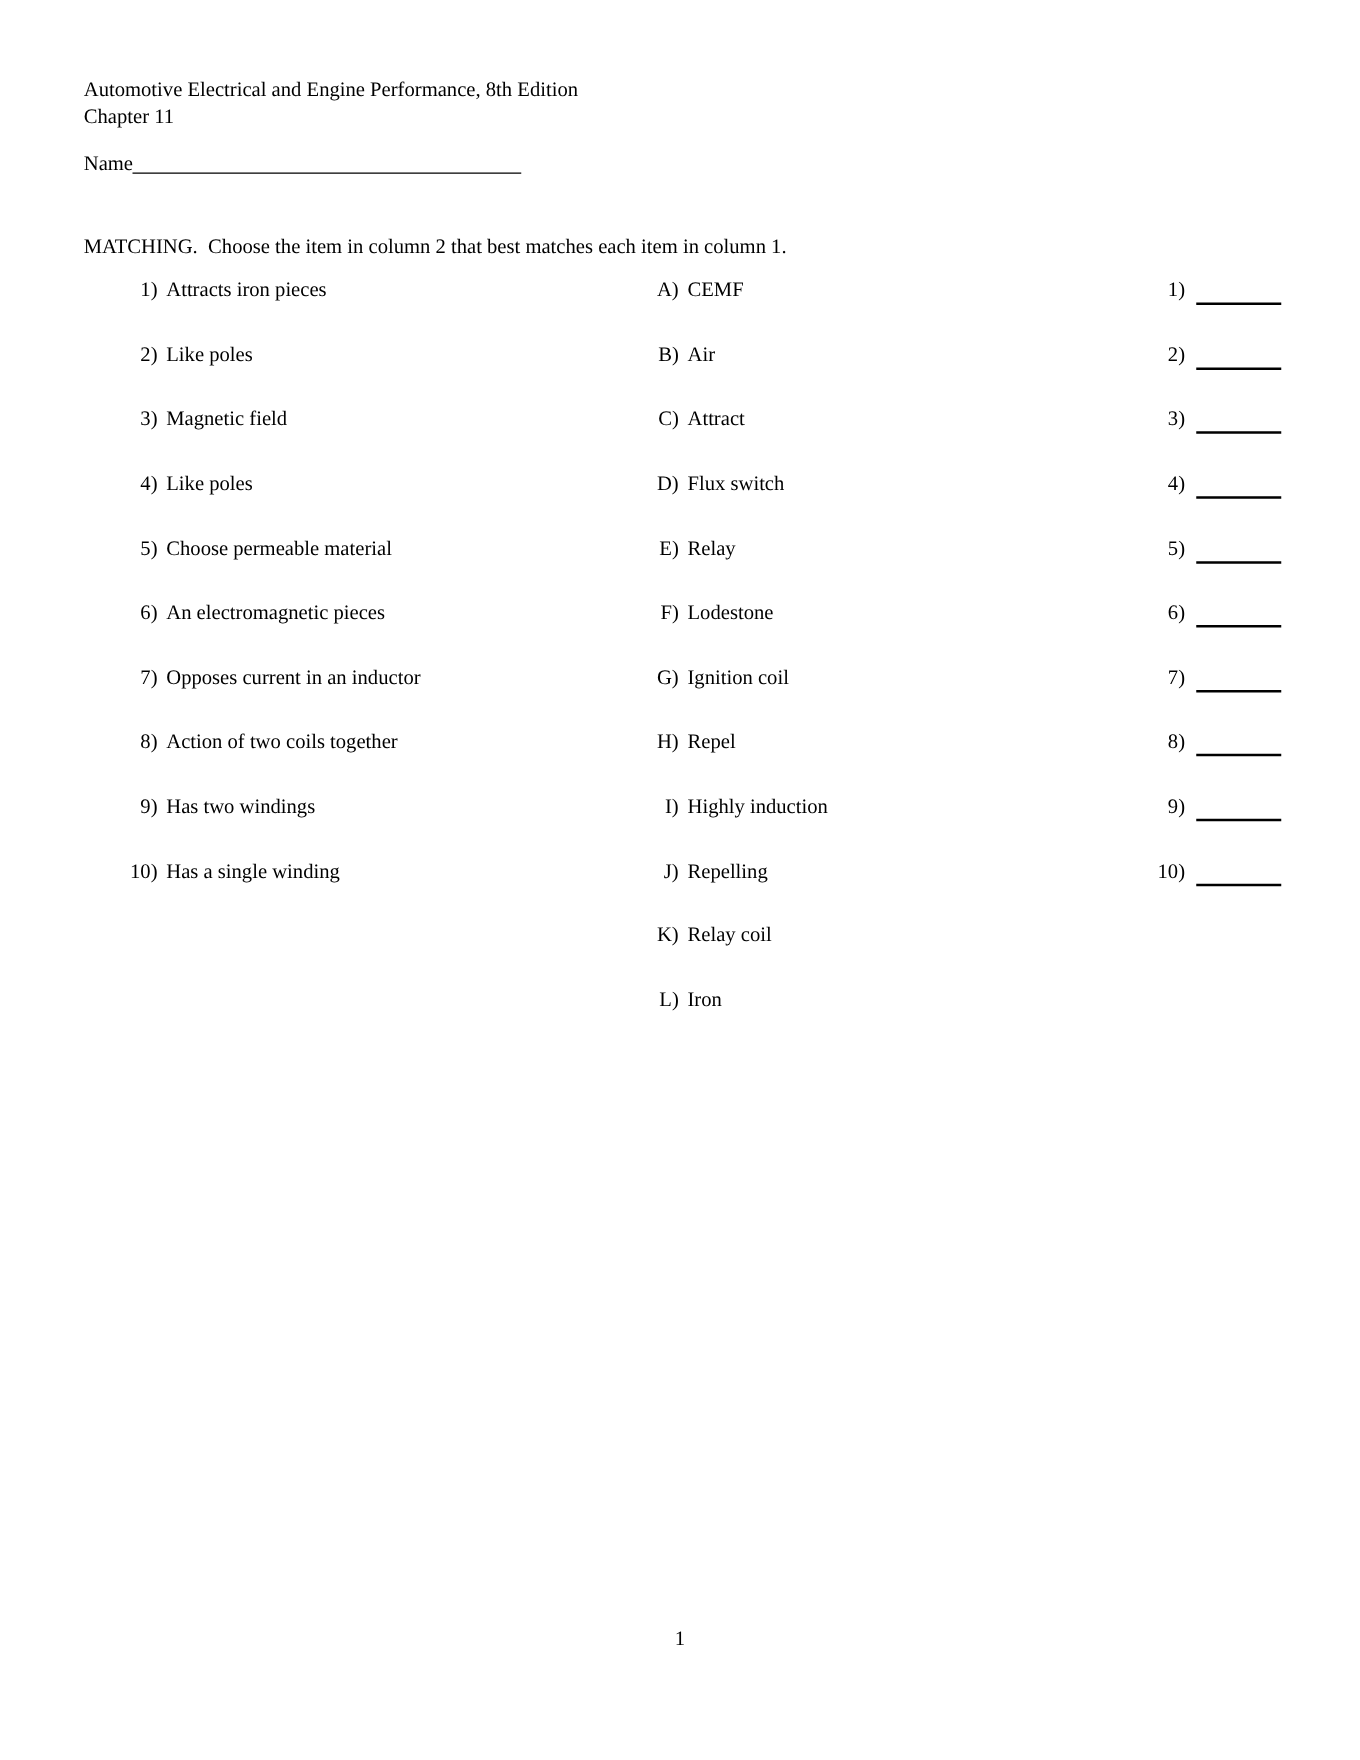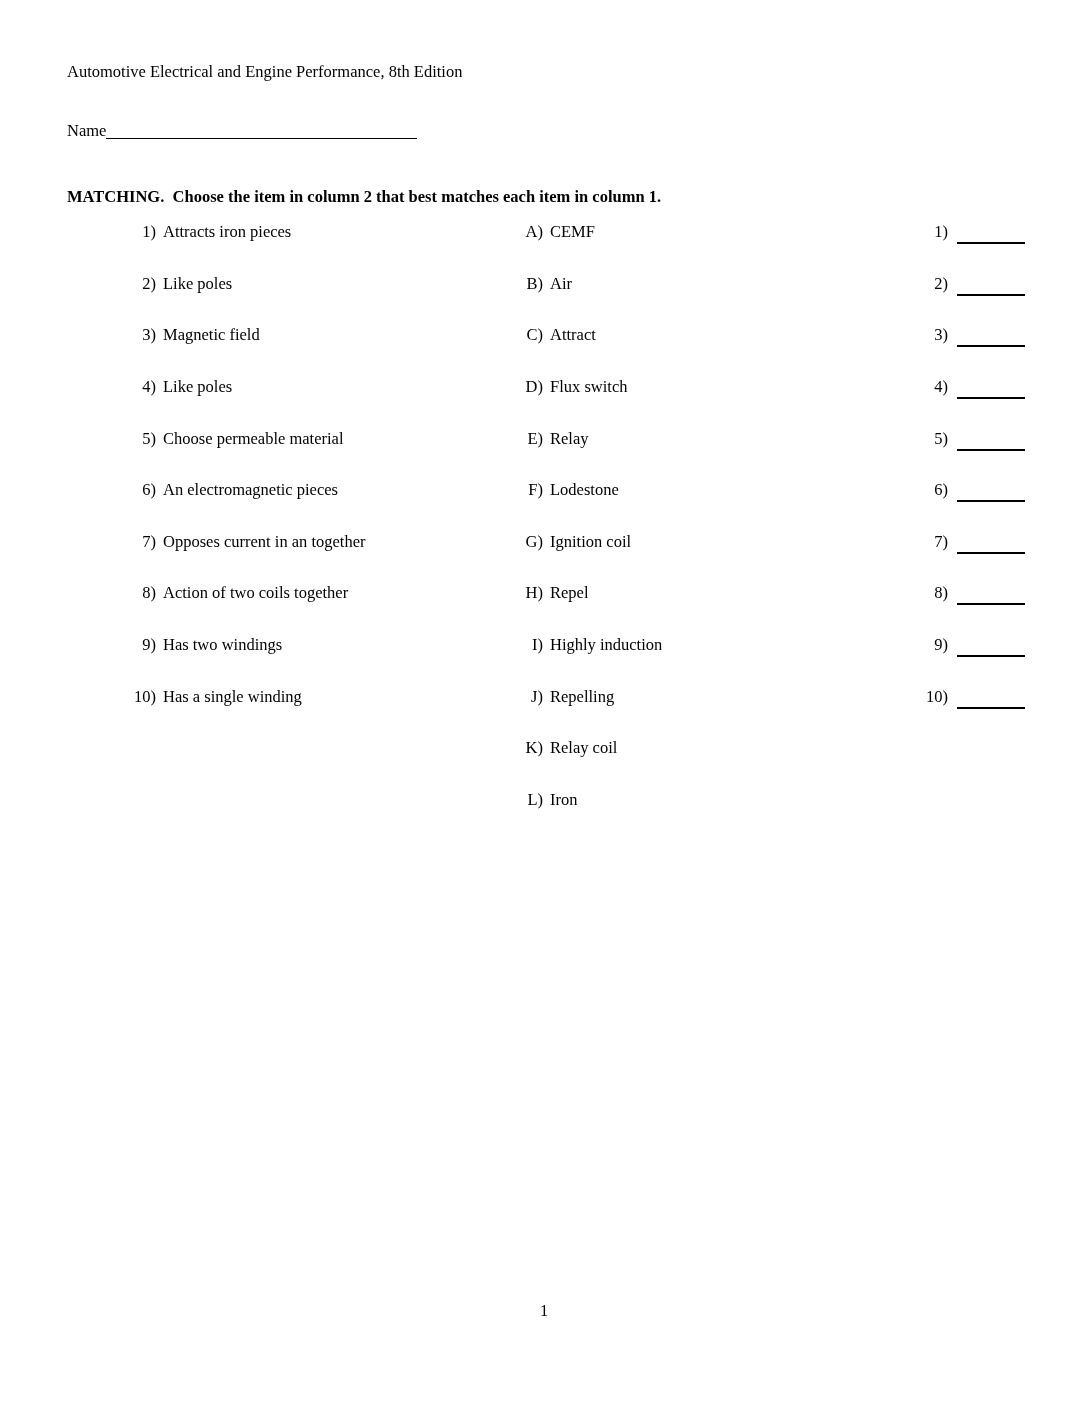--- a/index.html
+++ b/index.html
@@ -35,29 +35,29 @@
     width: 311px;
     height: 12px;
     border-bottom: 1.6px solid #000;
     transform: translateY(3px);
   }
   .instructions {
     position: absolute;
     left: 67px;
     top: 187px;
     font-size: 16.5px;
-    font-weight: bold;
+    font-weight: normal;
     white-space: pre-wrap;
   }
   .col {
     position: absolute;
     top: 222px;
     font-size: 16.5px;
   }
-  .col1 { left: 80px;  width: 410px; }
+  .col1 { left: 50px;  width: 410px; }
   .col2 { left: 470px; width: 330px; }
   .col3 { left: 880px; width: 190px; }
   .mrow { height: 51.65px; white-space: nowrap; }
   .num {
     display: inline-block;
     width: 76px;
     text-align: right;
     padding-right: 7px;
   }
   .letter {
@@ -88,36 +88,37 @@
     font-size: 16.5px;
   }
 </style>
 </head>
 <body>
 
 <div class="page">
 
   <div class="hdr">
     <div>Automotive Electrical and Engine Performance, 8th Edition</div>
+    <div>Chapter 11</div>
   </div>
 
   <div class="name-row">
     <span>Name</span><span class="name-line"></span>
   </div>
 
   <div class="instructions">MATCHING.  Choose the item in column 2 that best matches each item in column 1.</div>
 
   <div class="col col1">
     <div class="mrow"><span class="num">1)</span><span>Attracts iron pieces</span></div>
     <div class="mrow"><span class="num">2)</span><span>Like poles</span></div>
     <div class="mrow"><span class="num">3)</span><span>Magnetic field</span></div>
     <div class="mrow"><span class="num">4)</span><span>Like poles</span></div>
     <div class="mrow"><span class="num">5)</span><span>Choose permeable material</span></div>
     <div class="mrow"><span class="num">6)</span><span>An electromagnetic pieces</span></div>
-    <div class="mrow"><span class="num">7)</span><span>Opposes current in an together</span></div>
+    <div class="mrow"><span class="num">7)</span><span>Opposes current in an inductor</span></div>
     <div class="mrow"><span class="num">8)</span><span>Action of two coils together</span></div>
     <div class="mrow"><span class="num">9)</span><span>Has two windings</span></div>
     <div class="mrow"><span class="num">10)</span><span>Has a single winding</span></div>
   </div>
 
   <div class="col col2">
     <div class="mrow"><span class="letter">A)</span><span>CEMF</span></div>
     <div class="mrow"><span class="letter">B)</span><span>Air</span></div>
     <div class="mrow"><span class="letter">C)</span><span>Attract</span></div>
     <div class="mrow"><span class="letter">D)</span><span>Flux switch</span></div>

